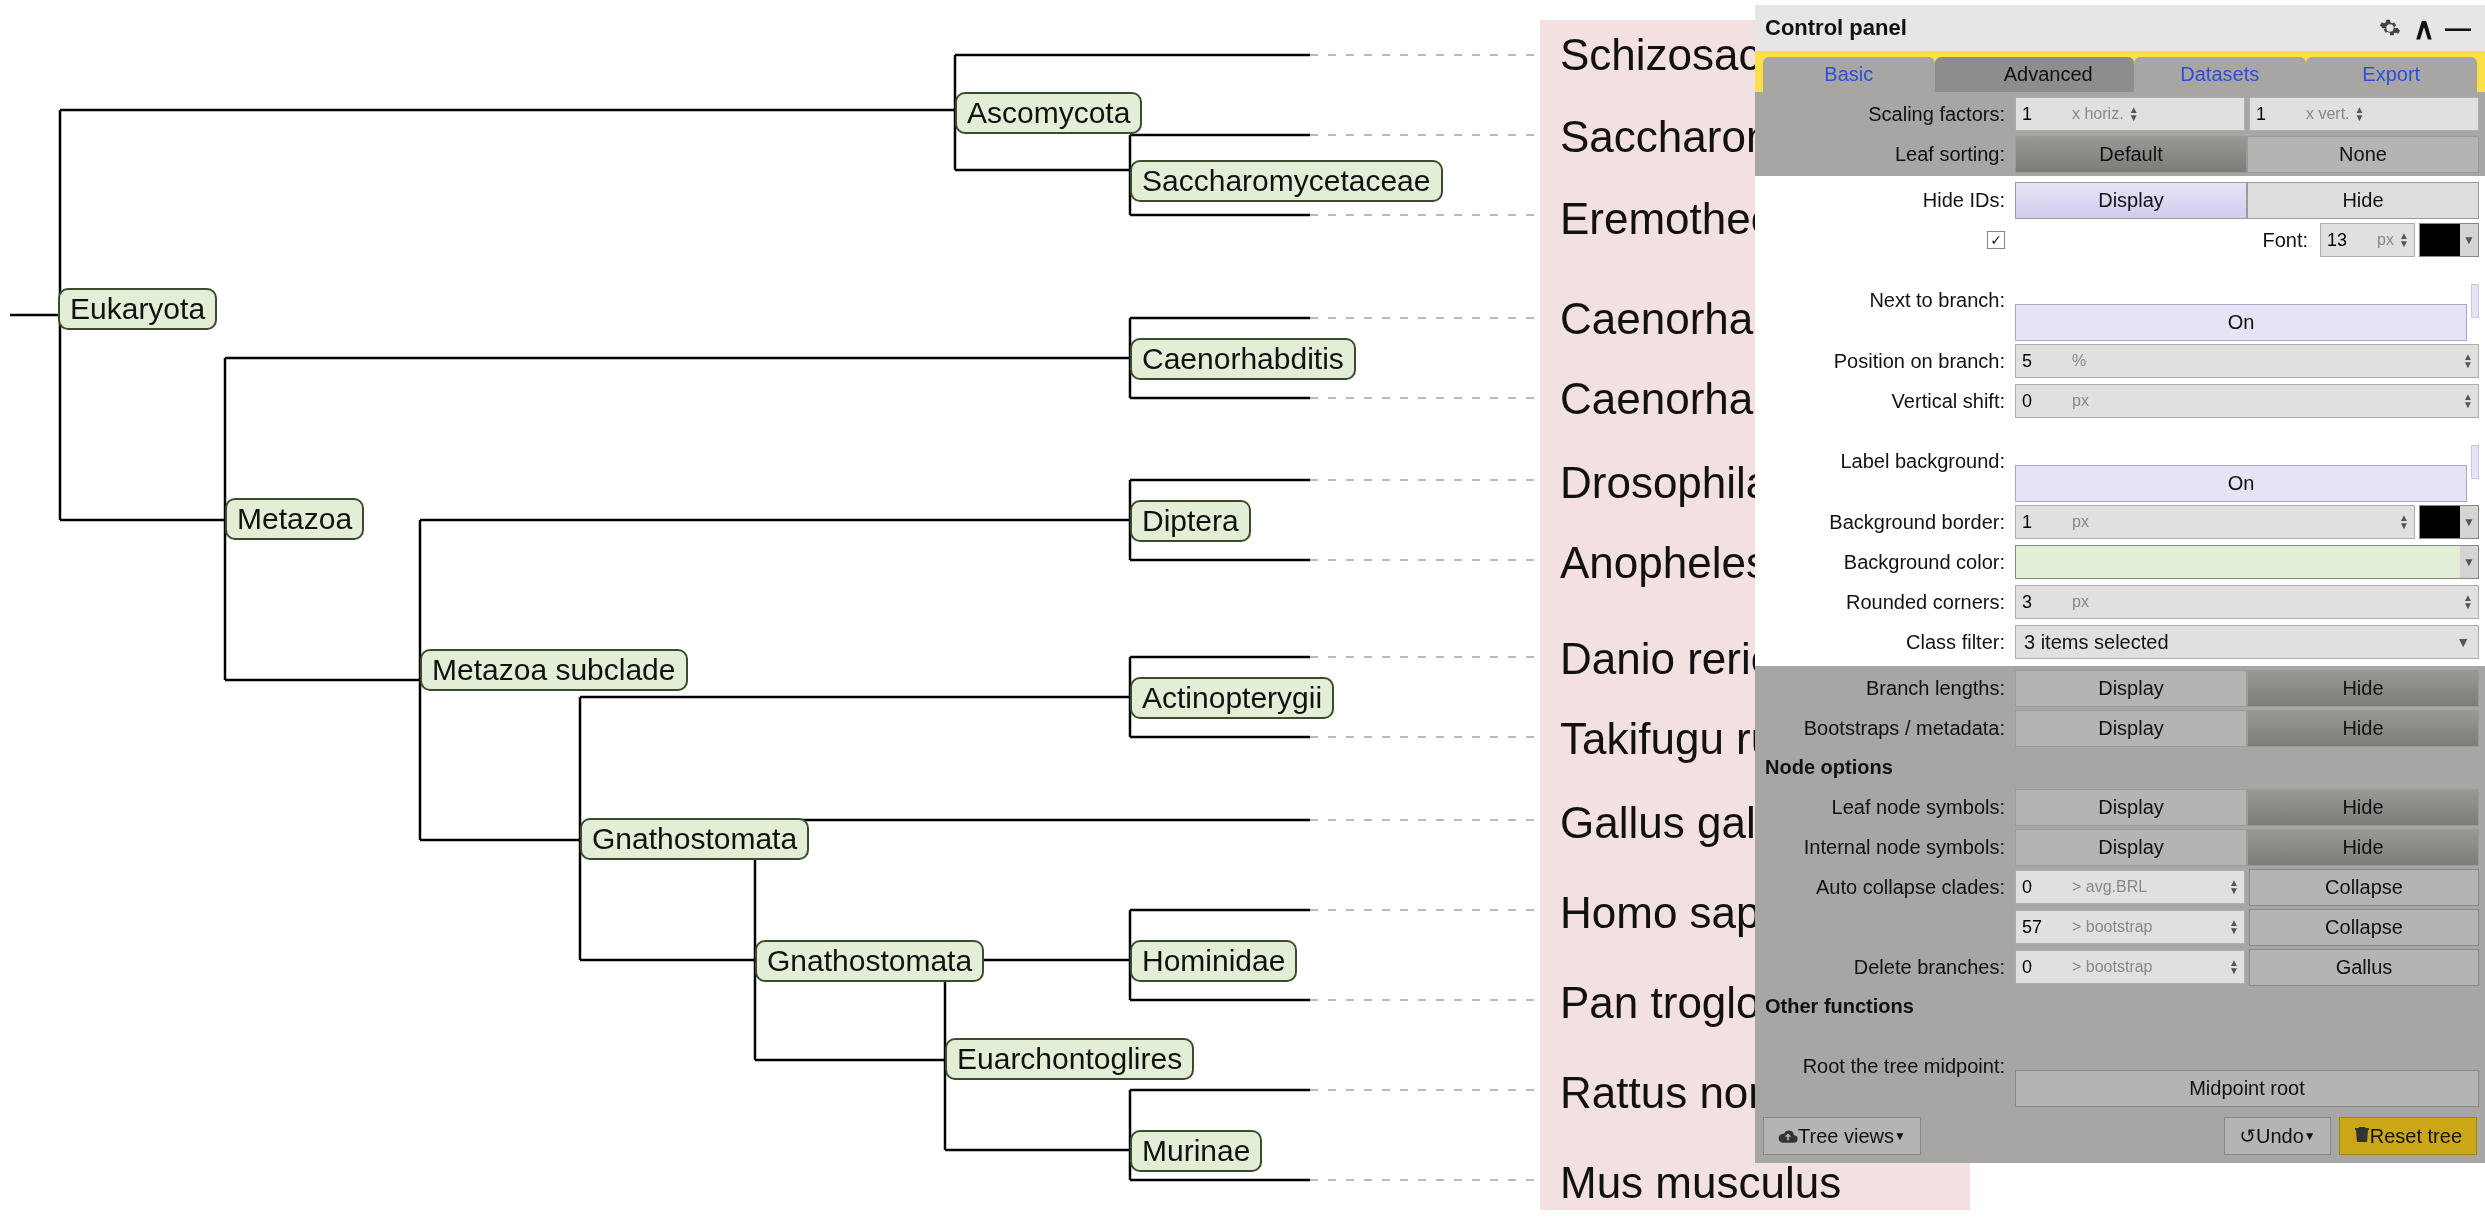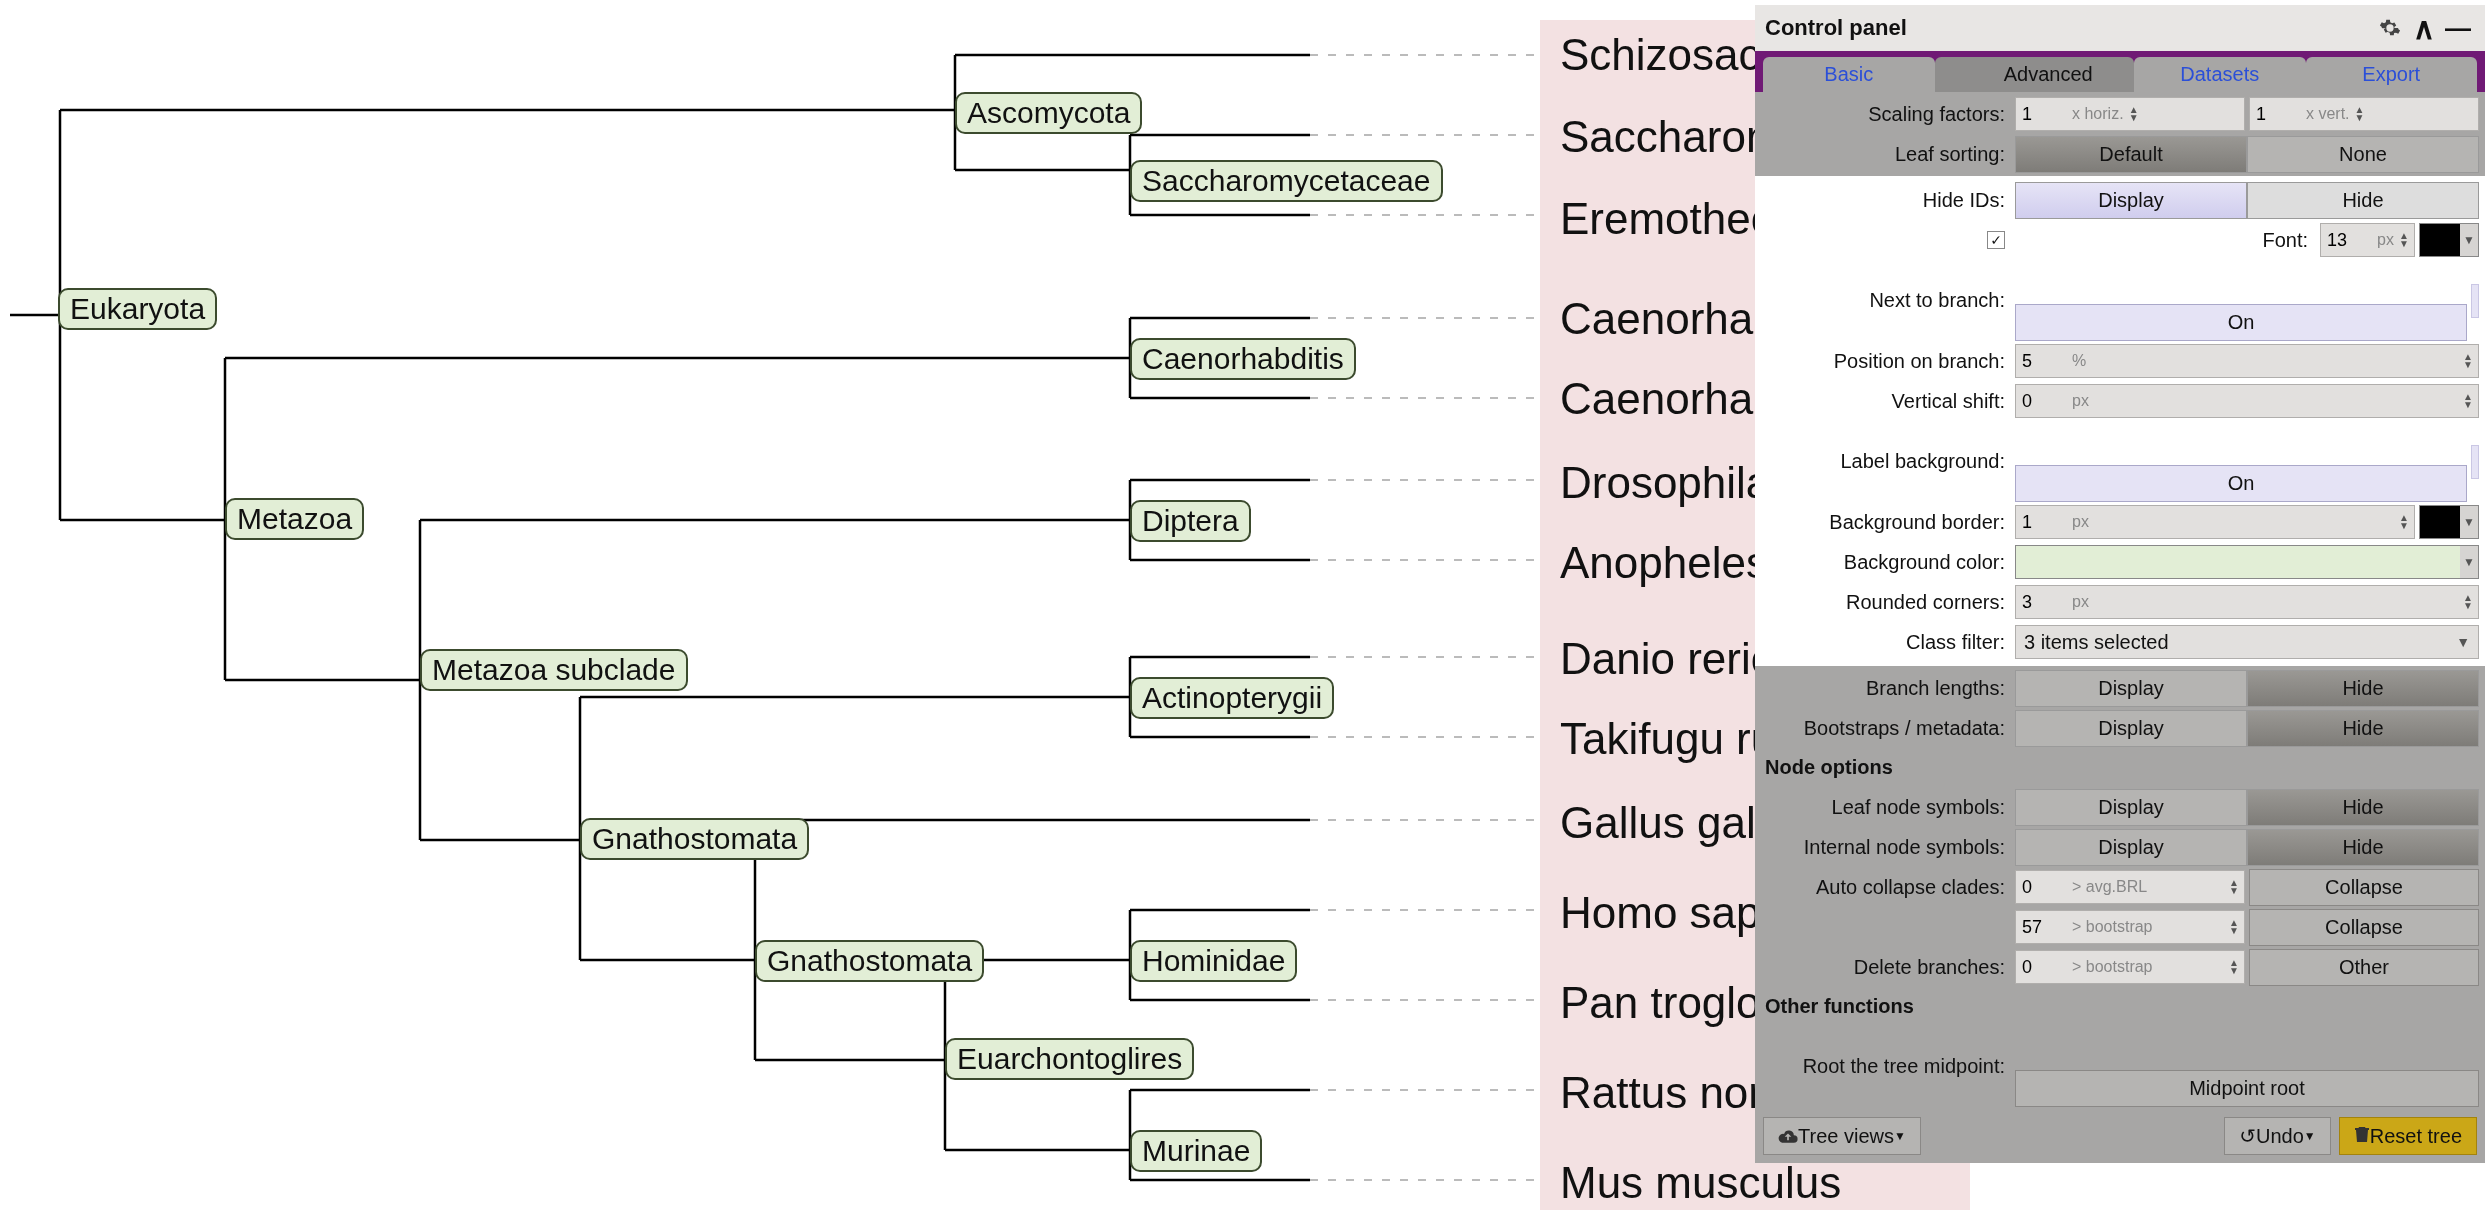--- a/index.html
+++ b/index.html
@@ -64,21 +64,21 @@
   }
   .panel-header .title { flex: 1; }
   .panel-header .icon-btn {
     width: 34px; height: 34px;
     display: flex; align-items: center; justify-content: center;
     cursor: pointer;
     font-size: 26px;
   }
   .tabs {
     display: flex;
-    background: #701a75;
+    background: #fde047;
     gap: 0;
     padding: 6px 8px 0 8px;
   }
   .tab {
     flex: 1;
     text-align: center;
     padding: 6px 0;
     background: #a7a6a5;
     color: #2b4fd8;
     border-top-left-radius: 6px;
@@ -565,21 +565,21 @@
       </div>
     </div>
     <div class="row">
       <div class="label">Delete branches:</div>
       <div class="controls">
         <div class="spinner" style="flex:1">
           <input readonly="" value="0" style="">
           <span class="unit">&gt; bootstrap</span>
           <span class="arrows" style="margin-left:auto">▲<br>▼</span>
         </div>
-        <div class="toggle" style="flex:1;text-align:center;padding:6px 0;border:1px solid #8a8886;background:#b5b4b2;cursor:pointer">Other</div>
+        <div class="toggle" style="flex:1;text-align:center;padding:6px 0;border:1px solid #8a8886;background:#b5b4b2;cursor:pointer">Gallus</div>
       </div>
     </div>
   </div>
 
   <div class="section-title dark" style="font-weight:bold">Other functions</div>
 
   <div class="gray-section">
     <div class="row">
       <div class="label">Root the tree midpoint:</div>
       <div class="controls">

